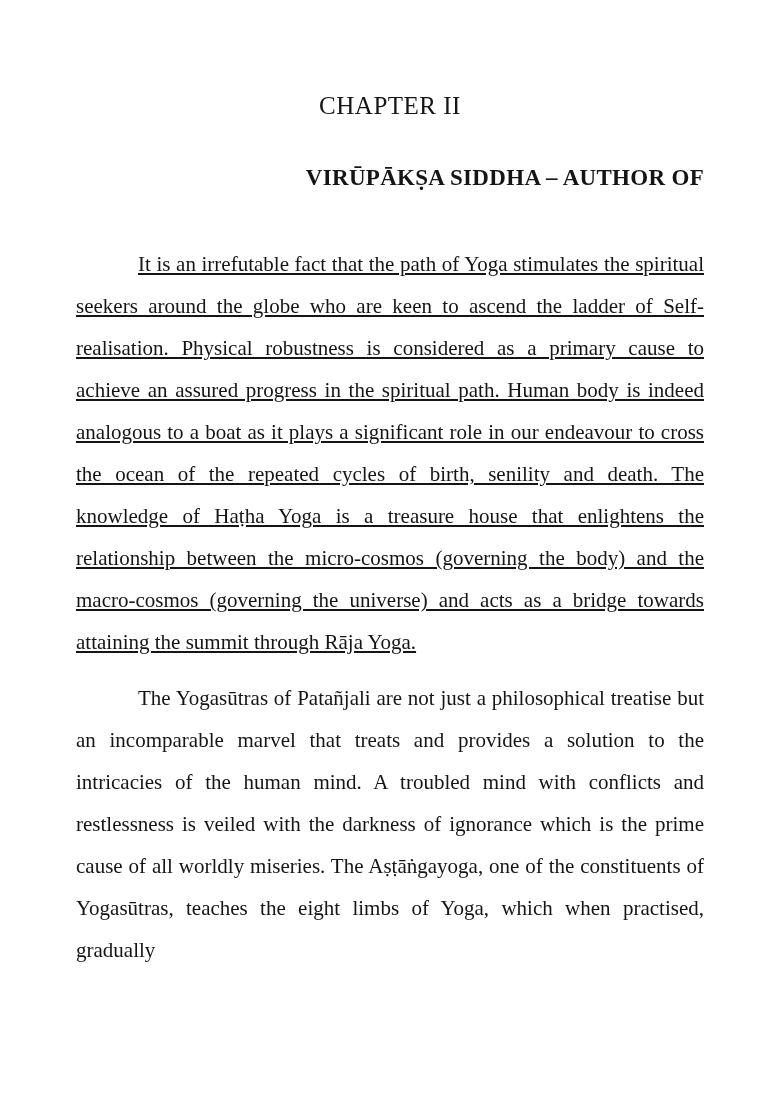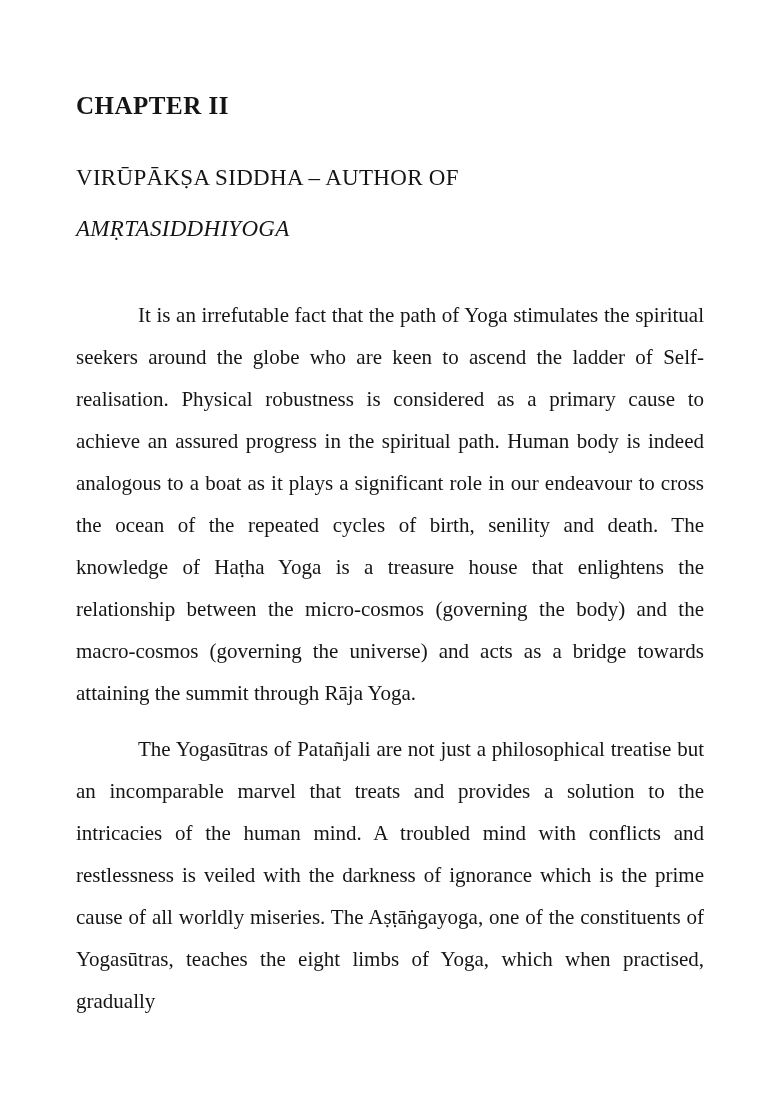--- a/index.html
+++ b/index.html
@@ -8,57 +8,56 @@
     width: 780px;
     height: 1108px;
     margin: 0 auto;
     background: #ffffff;
     color: #151515;
     font-family: "Liberation Serif", "DejaVu Serif", serif;
     padding: 92px 76px 0 76px;
     overflow: hidden;
   }
   .chapter-title {
-    text-align: left;
+    text-align: center;
     font-size: 25px;
-    font-weight: bold;
+    font-weight: normal;
     letter-spacing: 0.5px;
   }
   .heading {
     margin-top: 32px;
-    text-align: left;
+    text-align: right;
     font-size: 23px;
-    font-weight: normal;
+    font-weight: bold;
     line-height: 51px;
     letter-spacing: 0.3px;
   }
   .heading .line2 {
     font-style: italic;
     display: block;
   }
   .body-text p {
     font-size: 21px;
     line-height: 42px;
     text-align: justify;
     text-indent: 62px;
   }
-  .para-1 { margin-top: 40px; }
+  .para-1 { margin-top: 40px; text-decoration: underline; }
   .para-2 { margin-top: 14px; }
   .italic { }
 </style>
 </head>
 <body>
 
 <div class="page">
 
   <h1 class="chapter-title">CHAPTER II</h1>
 
   <h2 class="heading">
     <span class="line1">VIRŪPĀKṢA SIDDHA – AUTHOR OF</span>
-    <span class="line2">AMṚTASIDDHIYOGA</span>
   </h2>
 
   <div class="body-text">
 
     <p class="para-1"><span>It is an irrefutable fact that the path of Yoga stimulates the spiritual seekers around the globe who are keen to ascend the ladder of Self-realisation. Physical robustness is considered as a primary cause to achieve an assured progress in the spiritual path. Human body is indeed analogous to a boat as it plays a significant role in our endeavour to cross the ocean of the repeated cycles of birth, senility and death.  The knowledge of Haṭha Yoga is a treasure house that enlightens the relationship between the micro-cosmos (governing the body) and the macro-cosmos (governing the universe) and acts as a bridge towards attaining the summit through Rāja Yoga.</span></p>
 
     <p class="para-2"><span>The </span><span class="italic">Yogasūtras</span><span> of Patañjali are not just a philosophical treatise but an incomparable marvel that treats and provides a solution to the intricacies of the human mind. A troubled mind with conflicts and restlessness is veiled with the darkness of ignorance which is the prime cause of all worldly miseries. The </span><span class="italic">Aṣṭāṅgayoga</span><span>, one of the constituents of </span><span class="italic">Yogasūtras</span><span>, teaches the eight limbs of Yoga, which when practised, gradually</span></p>
 
   </div>
 

